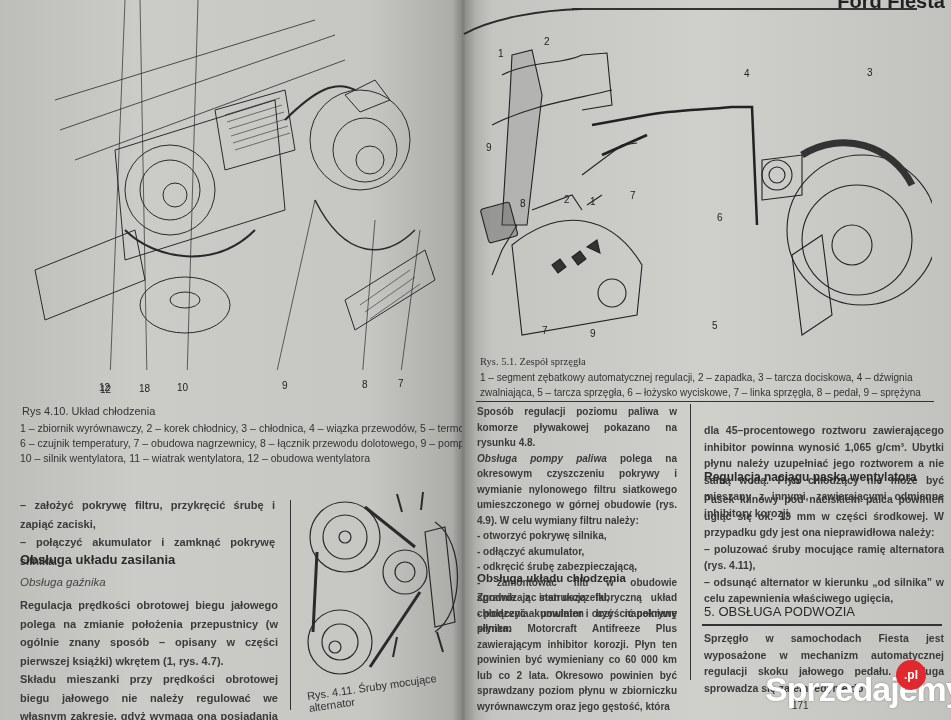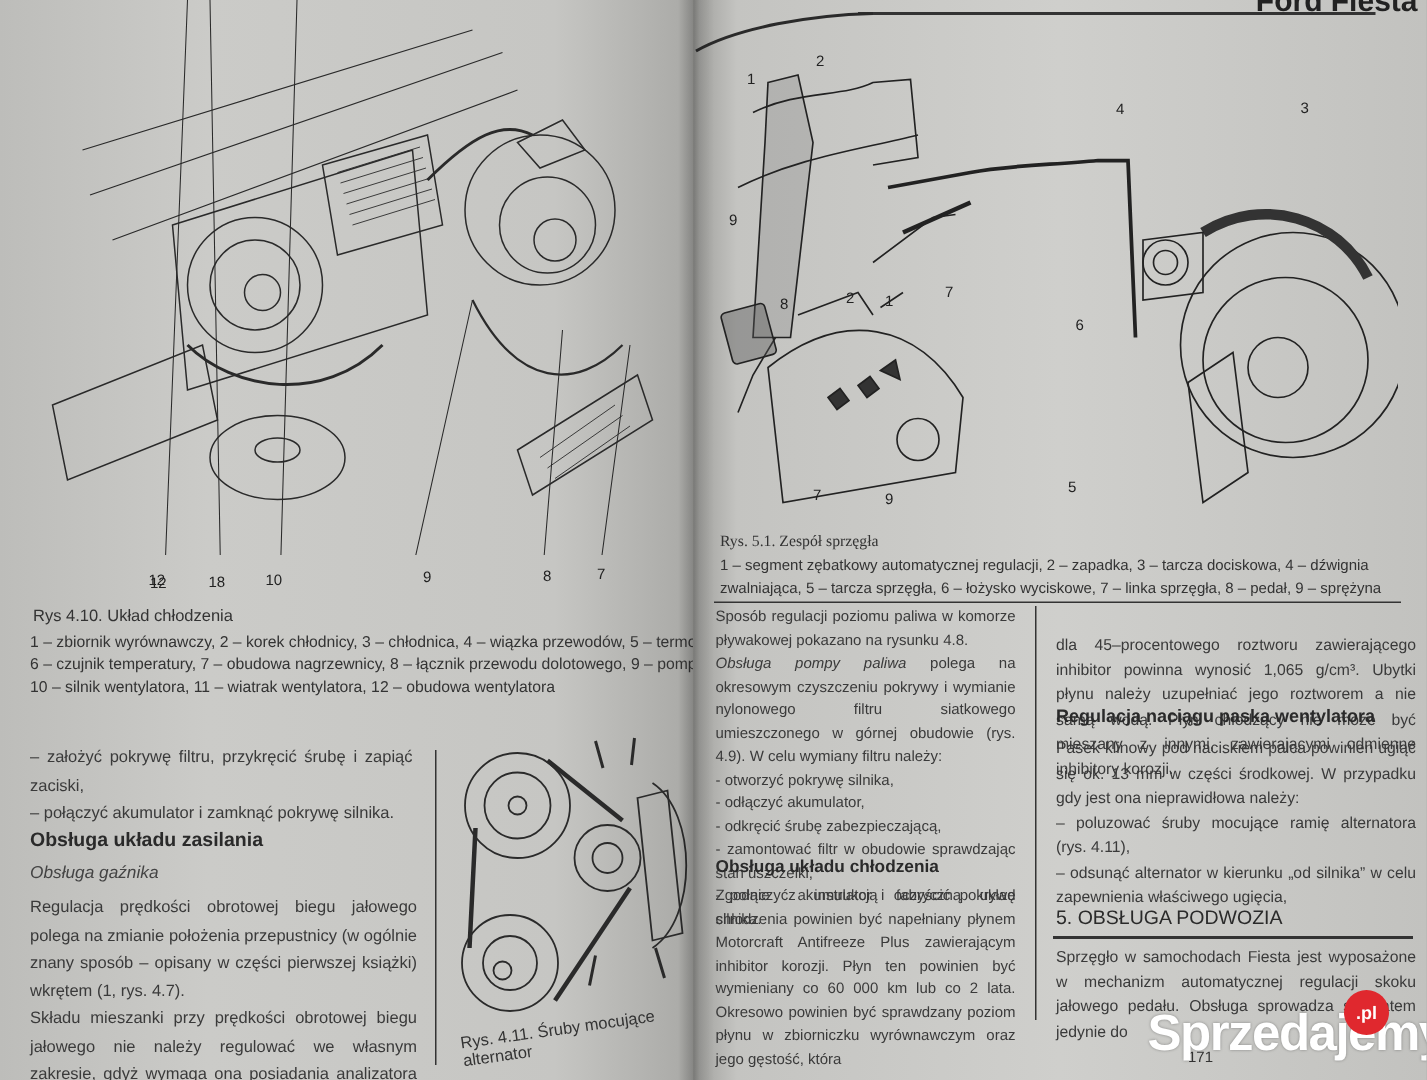--- a/index.html
+++ b/index.html
@@ -21,21 +21,21 @@
     background:linear-gradient(90deg,rgba(0,0,0,0) 0%,rgba(0,0,0,.22) 45%,rgba(0,0,0,.1) 60%,rgba(0,0,0,0) 100%); }
 
   .fig { position:absolute; }
   .fig svg { width:100%; height:100%; display:block; }
   .callout { position:absolute; font-size:10px; color:#222; }
 
   .caption-title { position:absolute; font-size:11px; color:#333; }
   .caption-legend { position:absolute; font-size:10.5px; line-height:15px; color:#333; }
 
   .body-text { position:absolute; font-size:11px; line-height:18.5px; color:#3a3a3a; text-align:justify; }
-  .body-text p { margin:0; }
+  .body-text p { margin:0;font-weight:bold; }
   .h2 { position:absolute; font-weight:bold; font-size:13px; color:#2a2a2a; }
   .h3i { position:absolute; font-style:italic; font-size:11.5px; color:#444; }
 
   .rule { position:absolute; background:#333; }
   .vrule { position:absolute; width:1px; background:#333; }
 
   .running-head { position:absolute; right:6px; top:-10px; font-weight:bold; font-size:20px; color:#222; }
   .page-num { position:absolute; font-size:10px; color:#333; }
   .watermark { position:absolute; font-weight:bold; font-size:34px; color:#fff; letter-spacing:-1px;
     text-shadow:0 0 2px rgba(0,0,0,.35); }

